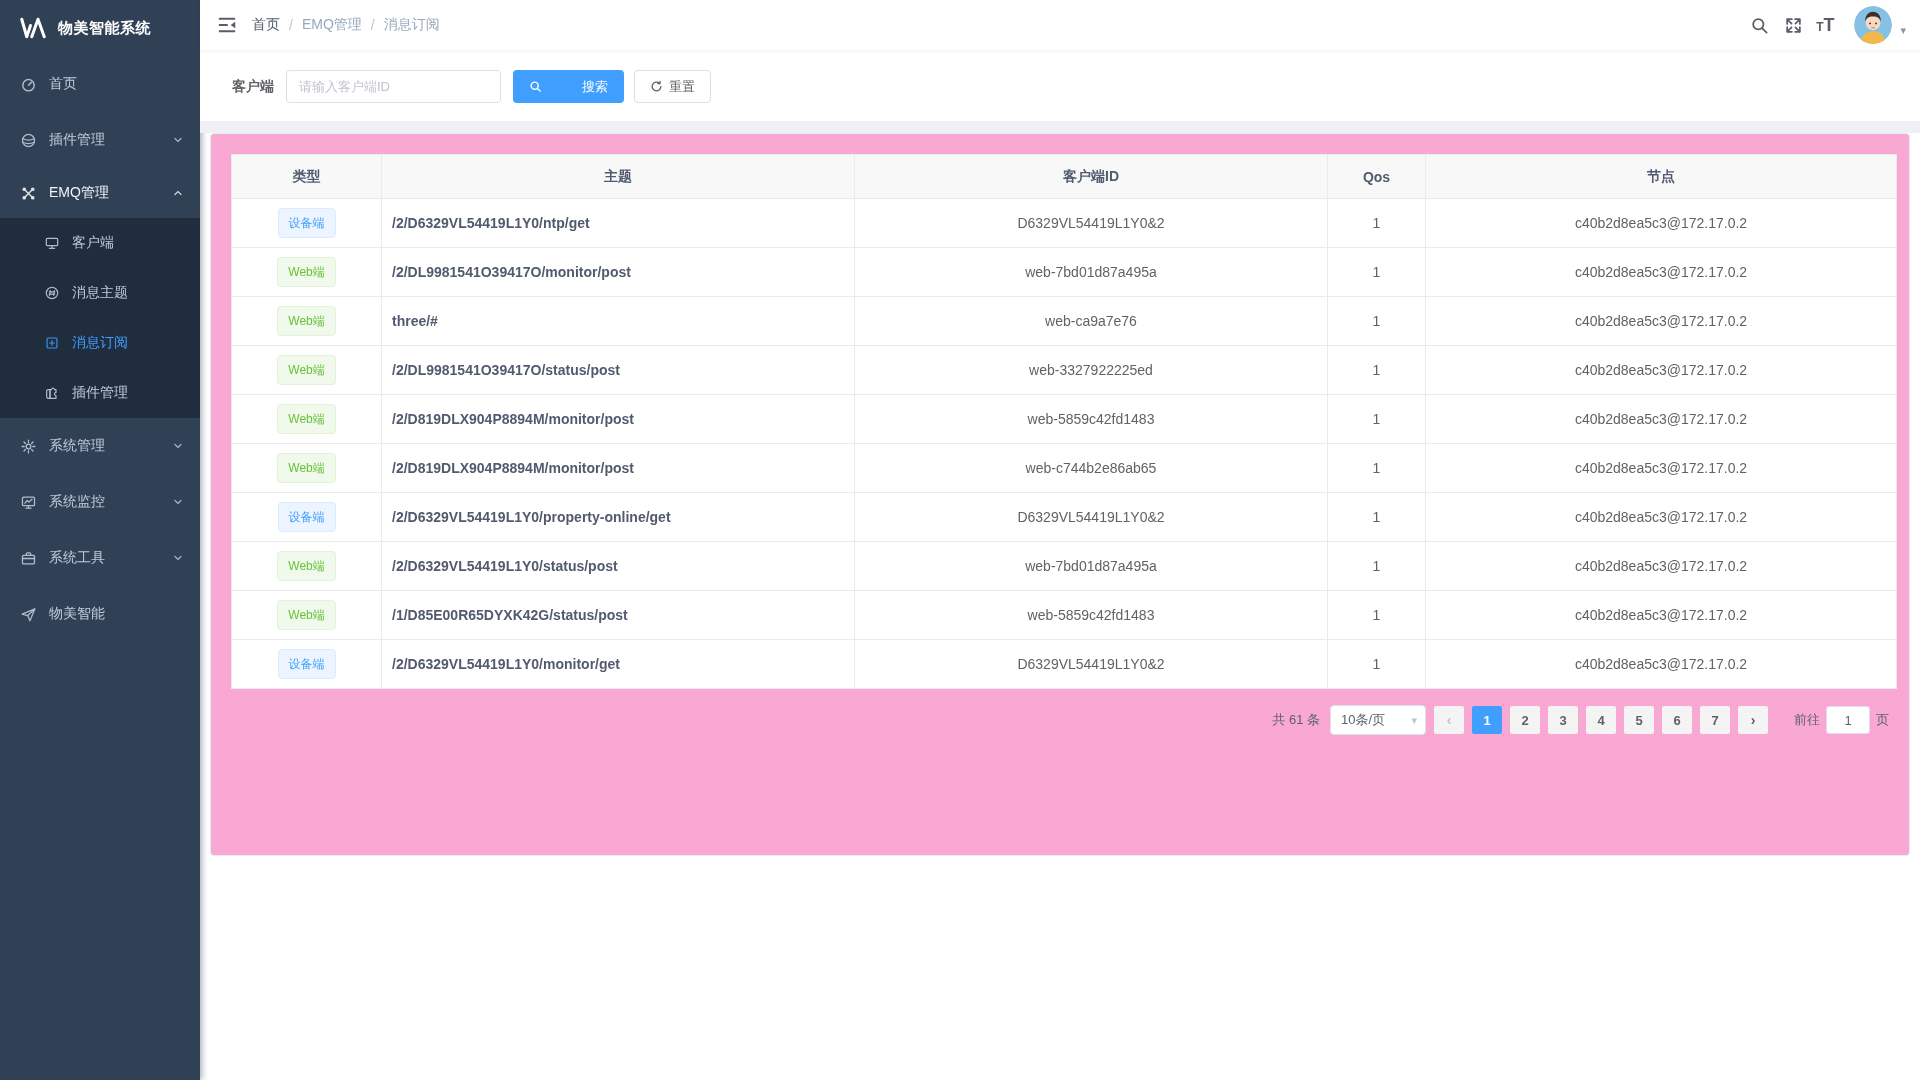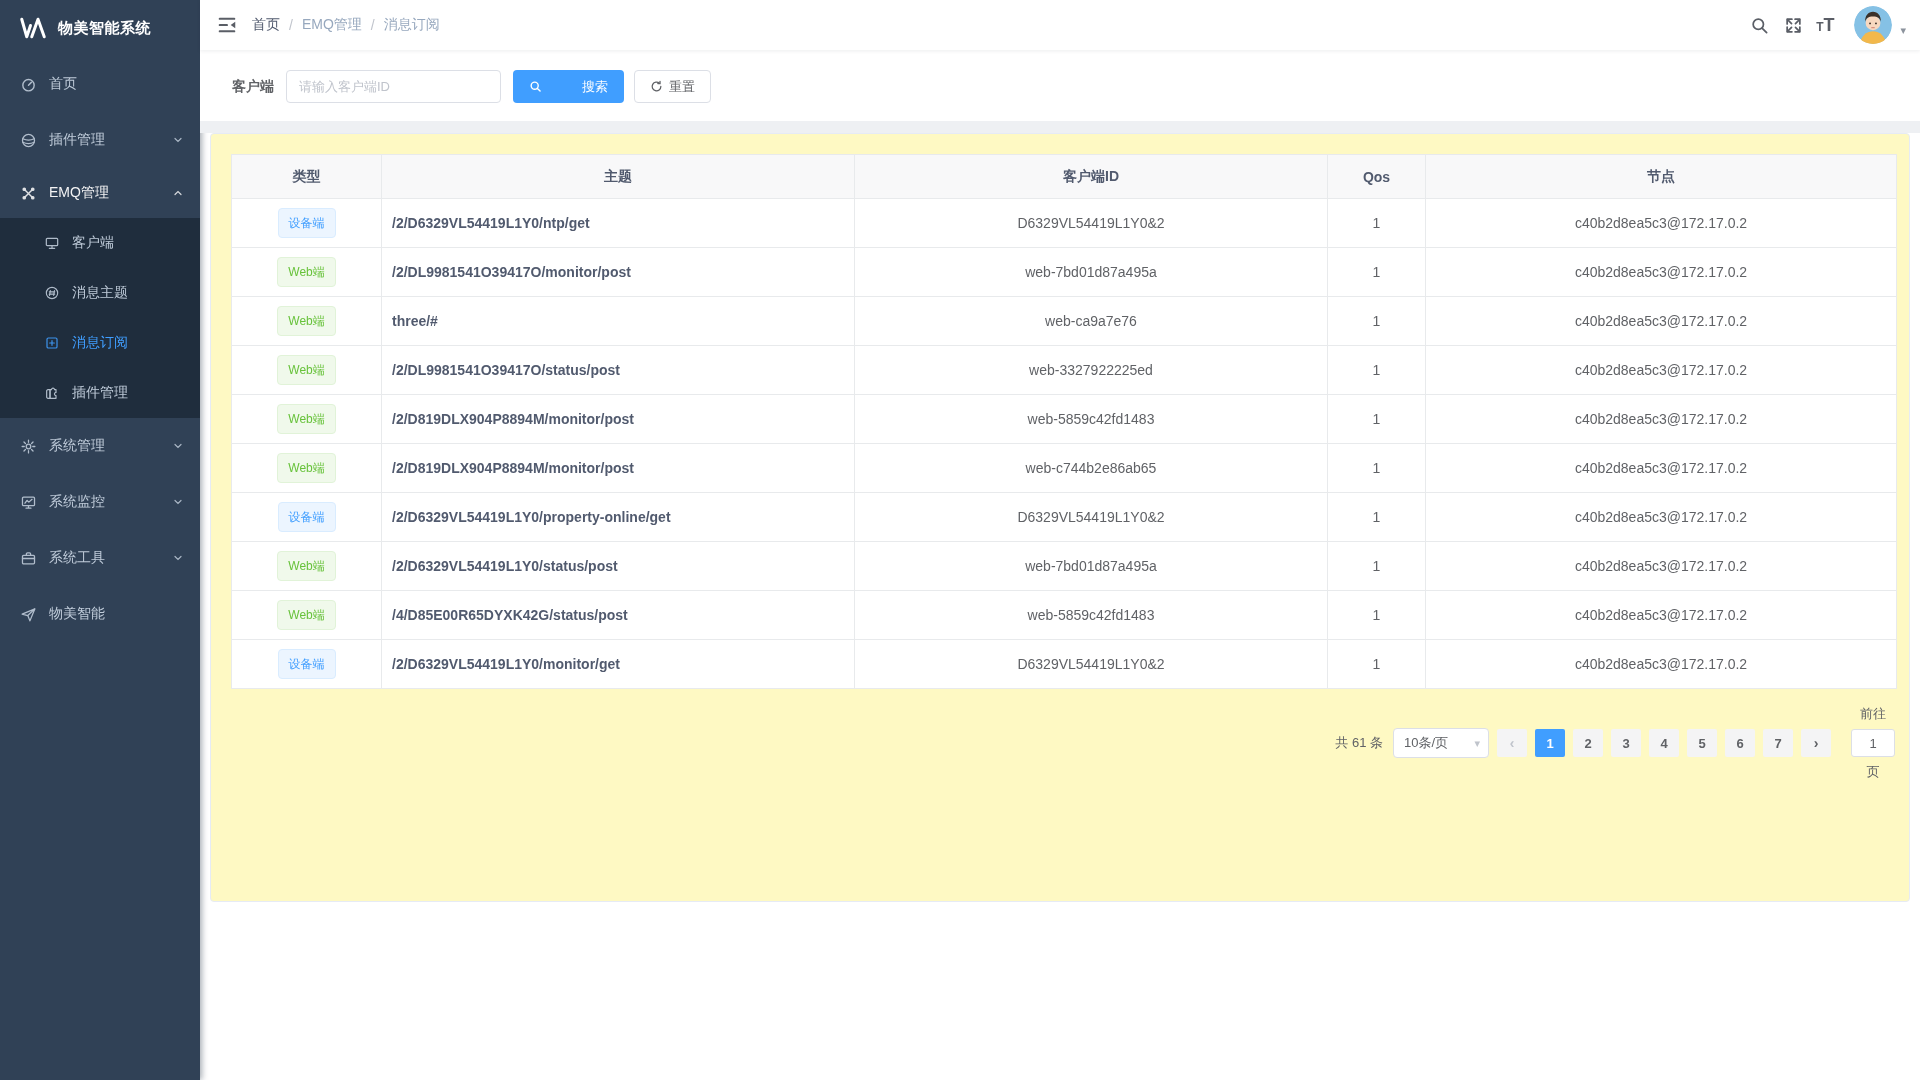--- a/index.html
+++ b/index.html
@@ -57,22 +57,22 @@
   .btn { height:33px; border-radius:4px; font-size:13px; display:inline-flex; align-items:center;
     gap:6px; padding:0 15px; cursor:pointer; border:1px solid transparent;
     font-family:inherit; }
   .btn svg { width:13px; height:13px; }
   .btn-primary { background:#409eff; color:#fff; margin-left:12px;gap:40px; }
   .btn-plain { background:#fff; color:#606266; border-color:#dcdfe6; margin-left:10px; }
 
   .gap-strip { height:12px; background:#eef0f3; }
 
   
-  .table-card { margin:0 10px; background:#fef9c3; border:1px solid #e6ebf5; border-radius:4px;
-    padding:20px 14px 120px 20px; }
+  .table-card { margin:0 10px; background:#f9a8d4; border:1px solid #e6ebf5; border-radius:4px;
+    padding:20px 20px 120px 20px; }
   table { width:100%; border-collapse:collapse; table-layout:fixed;
     border:1px solid #dfe6ec; font-size:14px; }
   col.c-type{width:150px;} col.c-topic{width:473px;} col.c-client{width:473px;}
   col.c-qos{width:98px;} col.c-node{width:471px;}
   thead th { background:#f8f8f9; color:#515a6e; font-weight:bold; height:44px;
     border:1px solid #e8eaec; text-align:center; }
   tbody td { height:49px; border:1px solid #e8eaec; text-align:center; color:#606266;
     background:#fff; overflow:hidden; white-space:nowrap; }
   td.cell-topic { text-align:left; padding-left:10px; font-weight:bold; color:#515a6e; }
   .tag { display:inline-block; font-size:12px; line-height:1; padding:8px 10px;
@@ -87,21 +87,21 @@
   .pg-size { width:96px; height:30px; border:1px solid #dcdfe6; border-radius:4px;
     display:inline-flex; align-items:center; justify-content:space-between;
     padding:0 8px 0 10px; color:#606266; cursor:pointer; background:#fff; }
   .pg-size .sel-caret { color:#c0c4cc; font-size:11px; }
   .pg-btn { min-width:30px; height:28px; background:#f4f4f5; color:#606266; font-weight:bold;
     border:none; border-radius:2px; display:inline-flex; align-items:center; justify-content:center;
     cursor:pointer; font-size:13px; font-family:inherit; }
   .pg-btn.arrow { color:#c0c4cc; font-size:14px; }
   .pg-btn.arrow-next { color:#606266; }
   .pg-btn.active { background:#409eff; color:#fff; }
-  .pg-goto { display:inline-flex; align-items:center; gap:6px; margin-left:12px; color:#606266;flex-direction:column; }
+  .pg-goto { display:inline-flex; align-items:center; gap:6px; margin-left:18px; color:#606266; }
   .pg-goto input { width:44px; height:28px; border:1px solid #dcdfe6; border-radius:3px;
     text-align:center; font-size:13px; color:#606266; outline:none; font-family:inherit; }
 
   svg { display:block; }
 </style>
 </head>
 <body>
 
 <div class="layout">
 
@@ -359,21 +359,21 @@
             </tr>
             <tr>
               <td><span class="tag tag-web">Web端</span></td>
               <td class="cell-topic">/2/D6329VL54419L1Y0/status/post</td>
               <td>web-7bd01d87a495a</td>
               <td>1</td>
               <td>c40b2d8ea5c3@172.17.0.2</td>
             </tr>
             <tr>
               <td><span class="tag tag-web">Web端</span></td>
-              <td class="cell-topic">/4/D85E00R65DYXK42G/status/post</td>
+              <td class="cell-topic">/1/D85E00R65DYXK42G/status/post</td>
               <td>web-5859c42fd1483</td>
               <td>1</td>
               <td>c40b2d8ea5c3@172.17.0.2</td>
             </tr>
             <tr>
               <td><span class="tag tag-device">设备端</span></td>
               <td class="cell-topic">/2/D6329VL54419L1Y0/monitor/get</td>
               <td>D6329VL54419L1Y0&amp;2</td>
               <td>1</td>
               <td>c40b2d8ea5c3@172.17.0.2</td>

